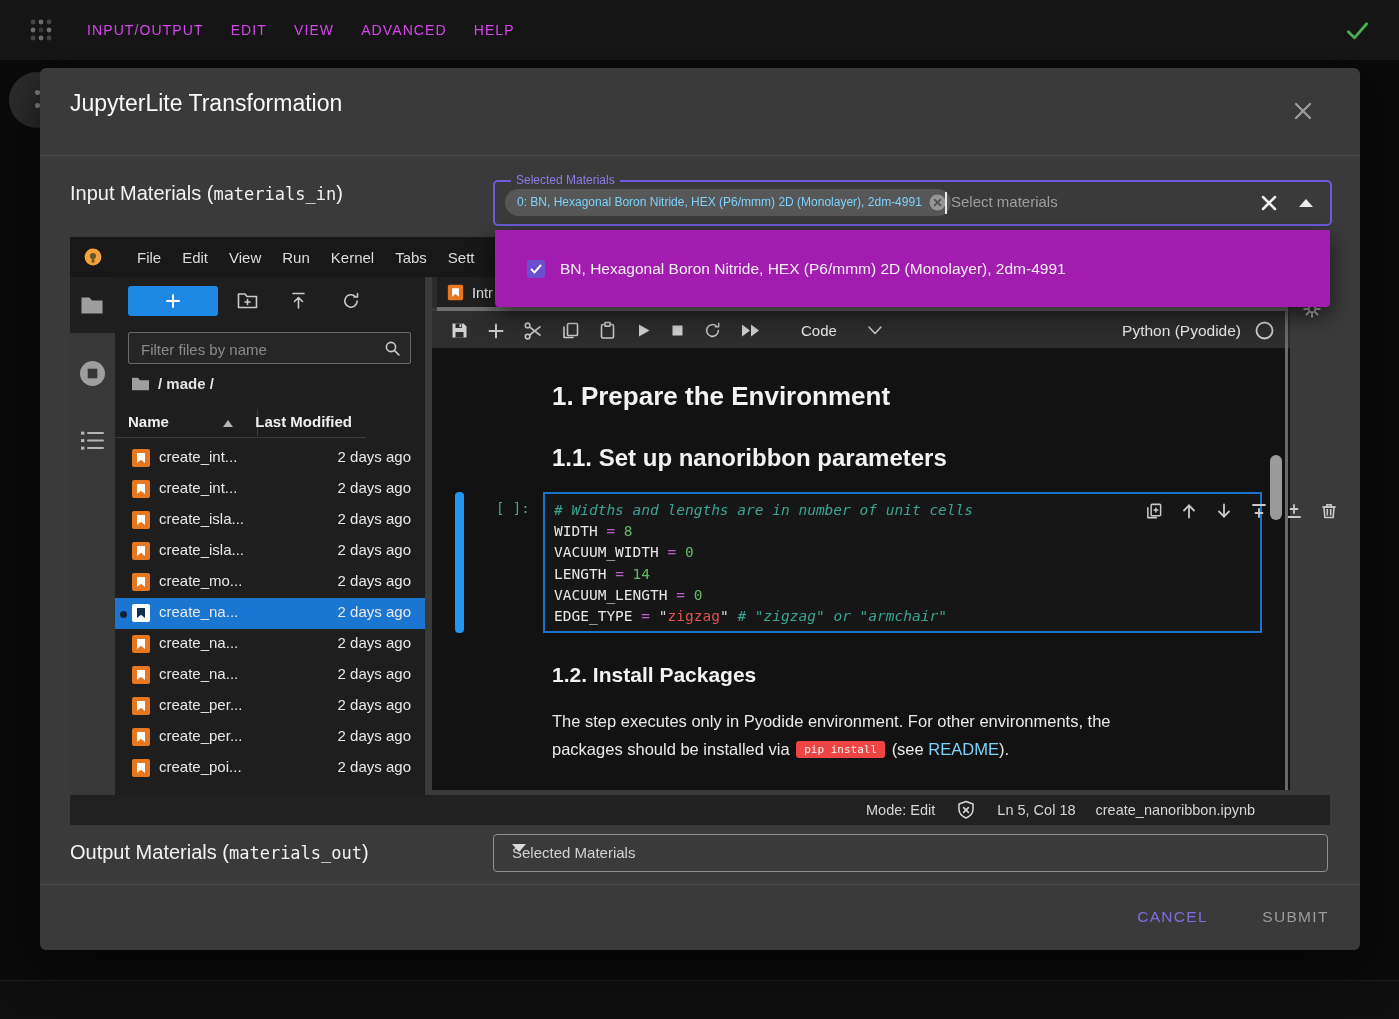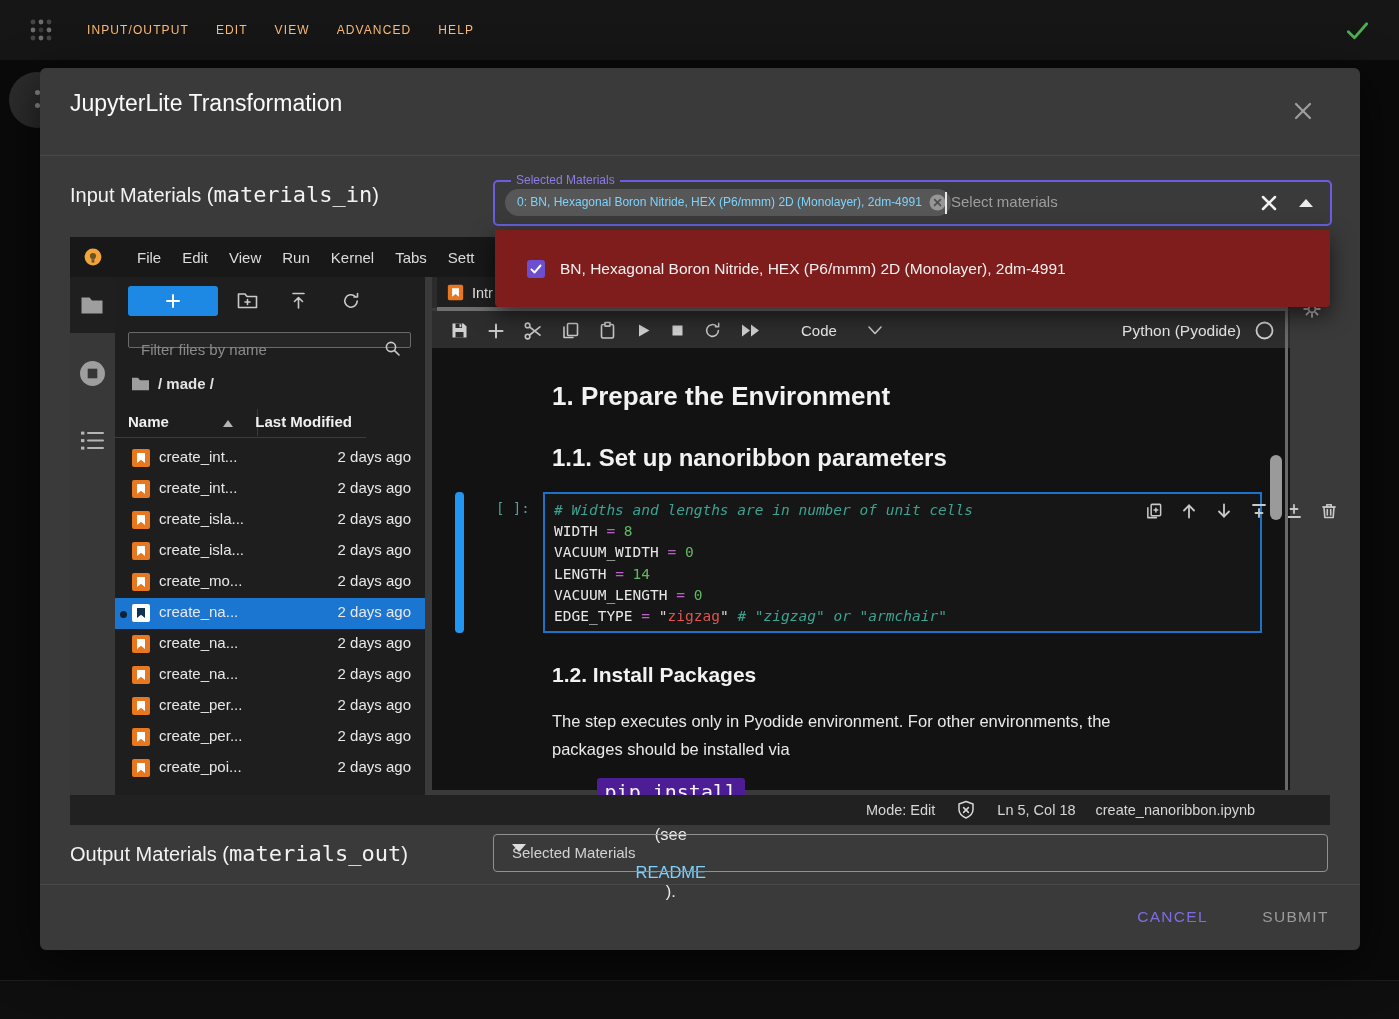--- a/index.html
+++ b/index.html
@@ -6,73 +6,73 @@
   #root{position:relative;width:1399px;height:1019px;overflow:hidden;background:#0a0a0a;
         font-family:"Liberation Sans",sans-serif;-webkit-font-smoothing:antialiased;}
   .abs{position:absolute;}
   .mono{font-family:"DejaVu Sans Mono",monospace;}
   svg{display:block;}
   .ico-stroke{stroke:#c9c9c9;stroke-width:1.6;fill:none;stroke-linecap:round;stroke-linejoin:round;}
 
   
   #appbar{left:0;top:0;width:1399px;height:60px;background:#161616;}
   #appbar .menu{position:absolute;left:87px;top:0;height:60px;display:flex;align-items:center;gap:27px;}
-  #appbar .menu span{font-size:12px;letter-spacing:1.1px;color:#fdba74;}
+  #appbar .menu span{font-size:14px;letter-spacing:1.1px;color:#d946ef;}
   #app-logo{left:26px;top:15px;}
   #top-check{right:28px;top:17px;}
 
   
   #bg-circle{left:9px;top:72px;width:56px;height:56px;border-radius:50%;background:#2c2c2c;z-index:0;}
   #bg-circle i{position:absolute;left:26px;width:5px;height:5px;border-radius:50%;background:#8a8a8a;}
   #bottom-line{left:0;top:980px;width:1399px;height:1px;background:#1d1d1d;}
   #bottom-strip{left:0;top:981px;width:1399px;height:38px;background:#0f0f0f;}
 
   
   #modal{left:40px;top:68px;width:1320px;height:882px;background:#3a3a3a;border-radius:6px;
          box-shadow:0 12px 48px rgba(0,0,0,.65);z-index:1;}
   #modal-title{left:70px;top:90px;font-size:23px;color:#fafafa;z-index:2;}
   #modal-close{left:1291px;top:99px;z-index:2;cursor:pointer;}
   #modal-hline{left:40px;top:155px;width:1320px;height:1px;background:#484848;z-index:2;}
   .biglabel{font-size:20px;color:#f2f2f2;z-index:2;}
-  .biglabel .mono{font-size:22px;margin-top:36px;}
+  .biglabel .mono{font-size:17px;margin-top:36px;}
 
   
   #mat-field{left:493px;top:180px;width:835px;height:42px;border:2px solid #6c5ce0;border-radius:5px;z-index:5;background:#3a3a3a;}
   #mat-legend{position:absolute;left:16px;top:-9px;padding:0 5px;background:#3a3a3a;color:#8e7ce8;font-size:12px;}
   #mat-chip{position:absolute;left:10px;top:7px;height:27px;line-height:27px;border-radius:14px;background:#575757;
             color:#7dd3fc;font-size:12px;padding:0 29px 0 12px;white-space:nowrap;}
   #chip-x{position:absolute;right:5px;top:5px;}
   #mat-cursor{position:absolute;left:450px;top:10px;width:1.5px;height:22px;background:#e8e8e8;}
   #mat-placeholder{position:absolute;left:456px;top:11px;font-size:15px;color:#9e9e9e;}
   #mat-clear{position:absolute;left:764px;top:11px;cursor:pointer;}
   #mat-caret{position:absolute;left:804px;top:17px;width:0;height:0;border-left:7px solid transparent;border-right:7px solid transparent;border-bottom:8px solid #ececec;cursor:pointer;}
 
   
-  #listbox{left:495px;top:230px;width:835px;height:77px;background:#7f1d1d;border-radius:0 0 4px 4px;
+  #listbox{left:495px;top:230px;width:835px;height:77px;background:#a21caf;border-radius:0 0 4px 4px;
            box-shadow:0 8px 22px rgba(0,0,0,.6);z-index:6;}
   #option-row{position:absolute;left:0;top:16px;width:100%;height:46px;display:flex;align-items:center;}
   #opt-check{width:18px;height:18px;margin-left:32px;background:#6b4fd0;border-radius:3px;display:flex;align-items:center;justify-content:center;}
   #option-label{margin-left:15px;font-size:15.5px;color:#f0f0f0;}
 
   #gear-icon{left:1302px;top:299px;z-index:2;}
 
   
   .z2{z-index:2;}
   #jl-menubar{left:70px;top:237px;width:1220px;height:40px;background:#181818;}
   #jl-menubar .items{position:absolute;left:67px;top:0;height:40px;display:flex;align-items:center;gap:21px;}
   #jl-menubar .items span{font-size:15px;color:#dcdcdc;}
   #jl-logo{position:absolute;left:14px;top:11px;}
 
   #jl-activity{left:70px;top:277px;width:45px;height:518px;background:#383838;}
   #jl-activity .topblock{position:absolute;left:0;top:0;width:45px;height:56px;background:#1f1f1f;}
 
   #jl-files{left:115px;top:277px;width:310px;height:518px;background:#1e1e1e;}
   #fb-new{position:absolute;left:13px;top:9px;width:90px;height:30px;background:#1e88e5;border-radius:3px;display:flex;align-items:center;justify-content:center;cursor:pointer;}
   .fb-ic{position:absolute;top:14px;cursor:pointer;}
-  #fb-filter{position:absolute;left:13px;top:55px;width:283px;height:16px;background:#262626;border:1px solid #6a6a6a;border-radius:2px;box-sizing:border-box;}
+  #fb-filter{position:absolute;left:13px;top:55px;width:283px;height:32px;background:#262626;border:1px solid #6a6a6a;border-radius:2px;box-sizing:border-box;}
   #fb-filter input{position:absolute;left:10px;top:3px;width:230px;height:24px;background:transparent;border:none;outline:none;color:#cfcfcf;font-size:15px;font-family:"Liberation Sans",sans-serif;}
   #fb-filter input::placeholder{color:#8a8a8a;}
   #fb-crumb{position:absolute;left:16px;top:98px;display:flex;align-items:center;gap:8px;}
   #fb-crumb span{font-size:15px;font-weight:700;color:#e3e3e3;}
   #fb-header{position:absolute;left:0;top:132px;width:251px;height:28px;border-bottom:1px solid #3c3c3c;}
   #fb-header .hname{position:absolute;left:13px;top:4px;font-size:15px;font-weight:700;color:#f0f0f0;}
   #fb-sort{position:absolute;left:108px;top:11px;width:0;height:0;border-left:5px solid transparent;border-right:5px solid transparent;border-bottom:7px solid #b5b5b5;}
   #fb-header .hdiv{position:absolute;left:142px;top:0;width:1px;height:27px;background:#3c3c3c;}
   #fb-header .hmod{position:absolute;right:14px;top:4px;font-size:15px;font-weight:700;color:#f0f0f0;}
   #fb-rows{position:absolute;left:0;top:160px;width:310px;height:356px;overflow:hidden;}
@@ -107,22 +107,22 @@
   .tk-v{color:#e8e8e8;}.tk-p{color:#e8e8e8;}
   .tk-o{color:#bc61c9;}
   .tk-n{color:#63b963;}
   .tk-s{color:#e0534e;}
   .tk-q{color:#d8d8d8;}
   #cell-tools{position:absolute;left:600px;top:8px;display:flex;gap:17px;}
   #cell-tools .cti{cursor:pointer;}
   #nb-h2b{position:absolute;left:120px;top:315px;font-size:21px;font-weight:700;color:#f2f2f2;}
   .nb-para{position:absolute;left:120px;font-size:16.5px;color:#e9e9e9;}
   #nb-p1{top:364px;}
-  #nb-p2{top:392px;display:flex;align-items:center;flex-direction:column;}
-  #pip-chip{font-family:"DejaVu Sans Mono",monospace;font-size:20px;background:#4c1d95;color:#f3f3f3;padding:2px 8px;border-radius:3px;margin:0 2px;}
+  #nb-p2{top:392px;display:flex;align-items:center;}
+  #pip-chip{font-family:"DejaVu Sans Mono",monospace;font-size:11px;background:#ef4444;color:#f3f3f3;padding:2px 8px;border-radius:3px;margin:0 2px;}
   #readme-link{color:#7dd3fc;cursor:pointer;}
   #nb-scroll{position:absolute;left:838px;top:107px;width:12px;height:65px;background:#9a9a9a;border-radius:6px;cursor:pointer;}
   #nb-rightline{left:1285px;top:311px;width:3px;height:479px;background:#696969;z-index:2;}
 
   
   #jl-status{left:70px;top:795px;width:1260px;height:30px;background:#212121;}
   #st-left{position:absolute;left:36px;top:0;height:30px;display:flex;align-items:center;}
   #st-left .txt,#st-right .txt{font-size:14.5px;color:#d6d6d6;}
   #st-toggle{width:45px;height:21px;border-radius:11px;background:#5d5d5d;margin-left:13px;position:relative;cursor:pointer;}
   #st-toggle i{position:absolute;left:2px;top:2px;width:17px;height:17px;border-radius:50%;background:#222;}

